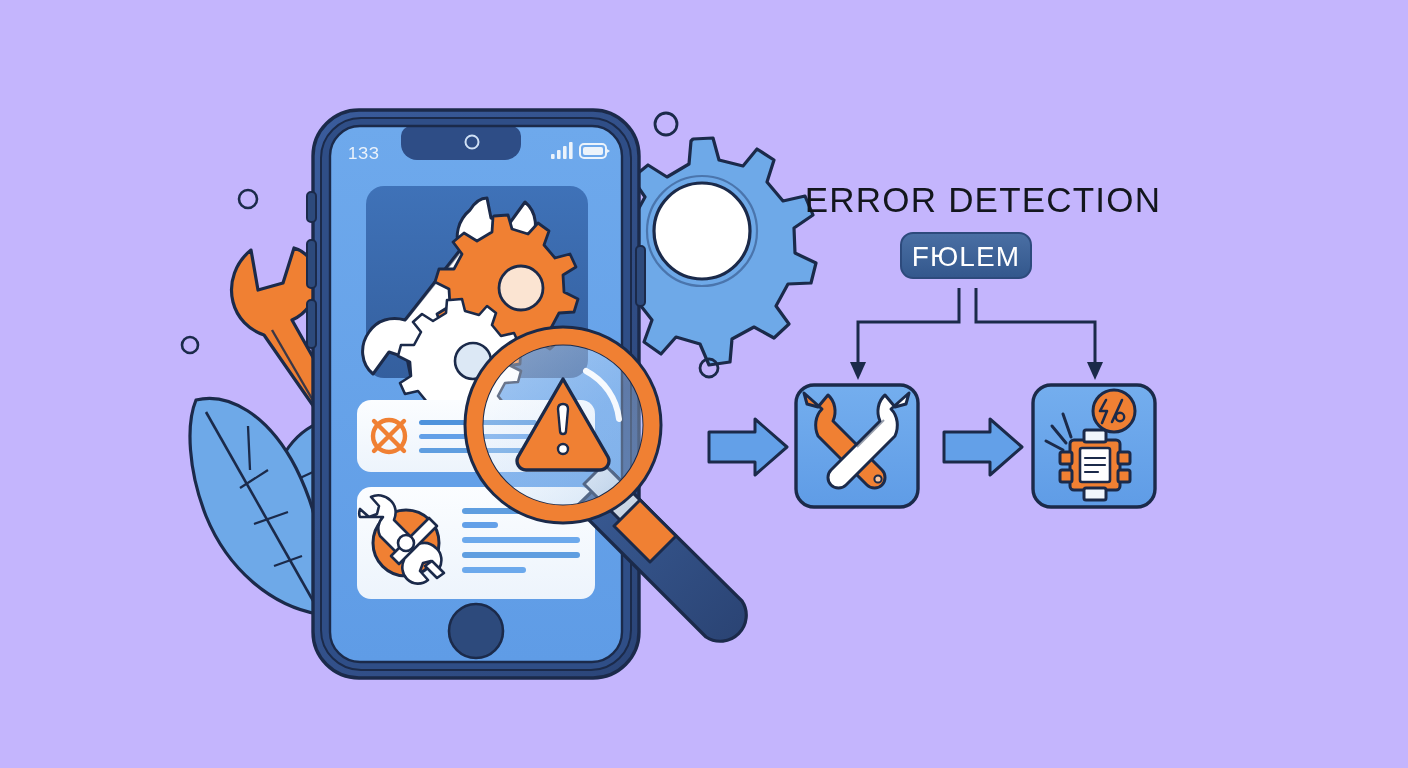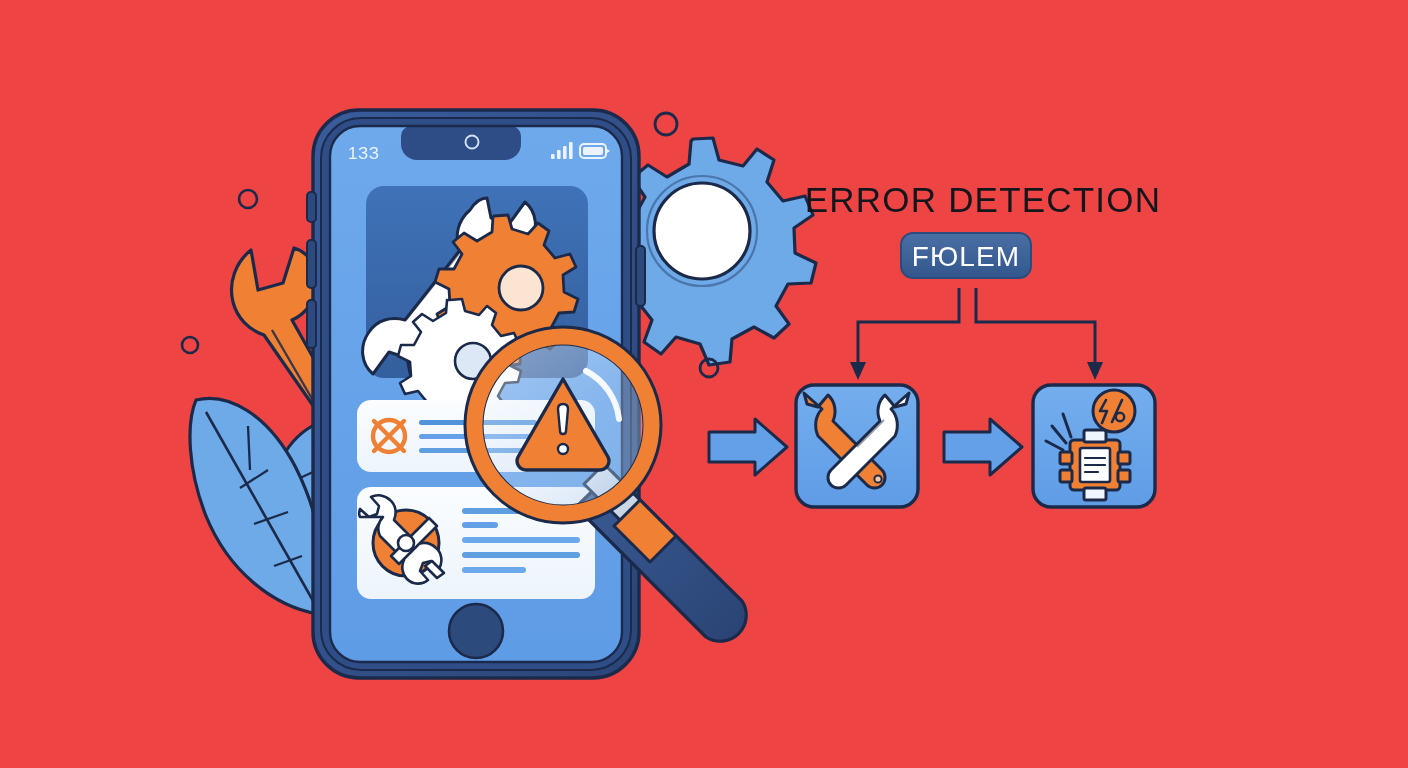--- a/index.html
+++ b/index.html
@@ -11,21 +11,21 @@
     width: 1408px;
     height: 768px;
     font-family: "Liberation Sans", sans-serif;
     overflow: hidden;
     position: relative;
   }
   #stage {
     position: relative;
     width: 1408px;
     height: 768px;
-    background: #ef4444;
+    background: #c4b5fd;
   }
   #art {
     position: absolute;
     left: 0; top: 0;
     width: 1408px;
     height: 768px;
     display: block;
   }
   .txt-title {
     font-family: "Liberation Sans", sans-serif;

